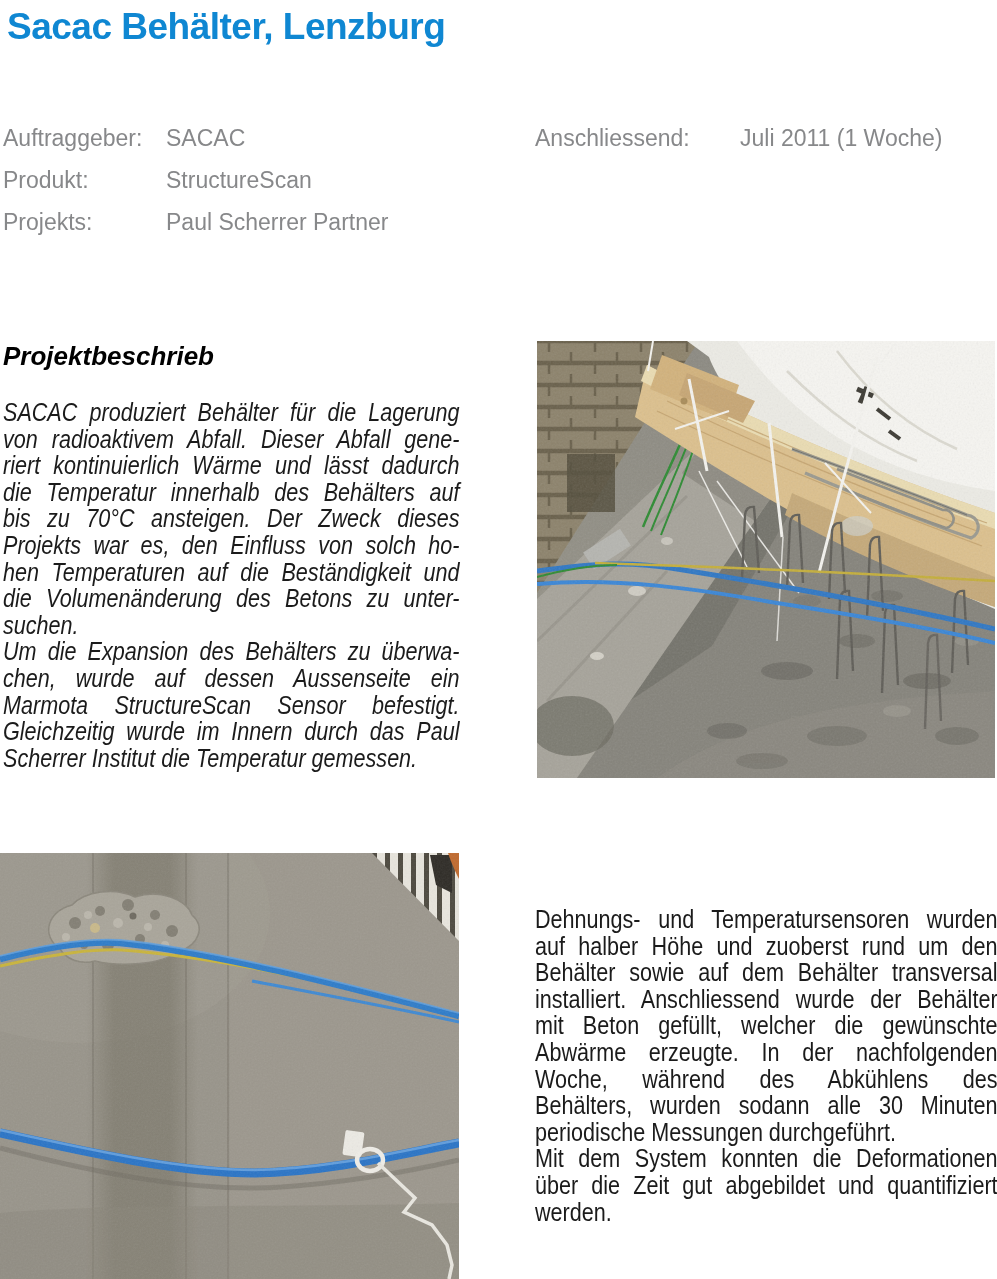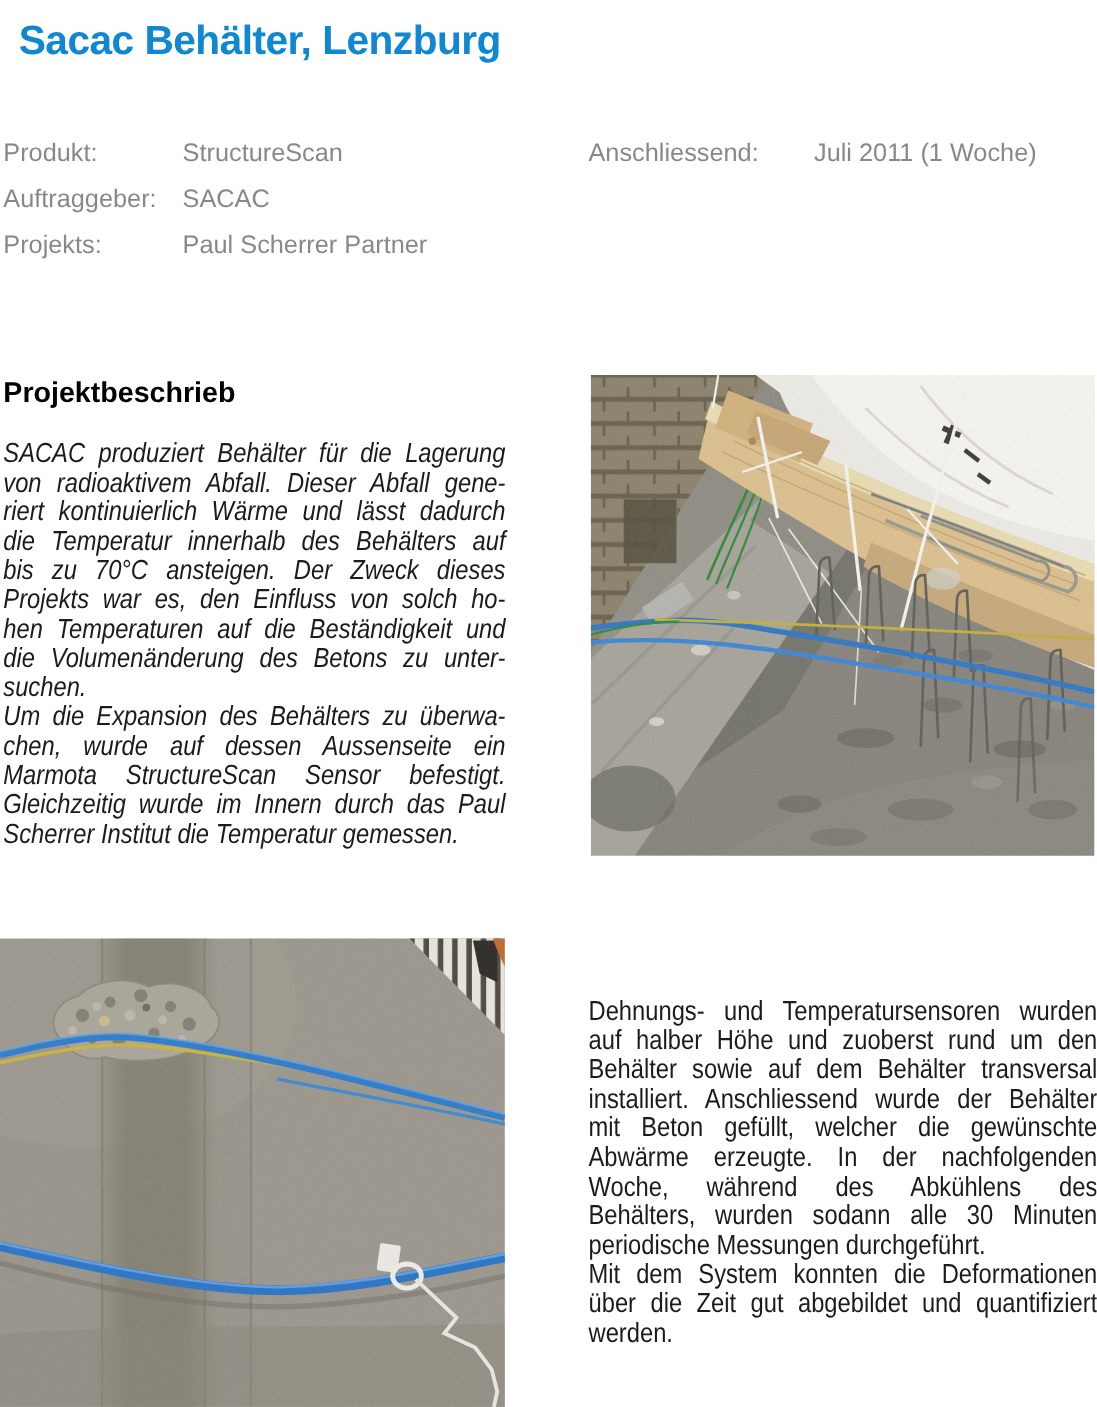--- a/index.html
+++ b/index.html
@@ -5,32 +5,32 @@
   :root{
     --blue:#0f87d2;
     --meta-gray:#87888a;
     --body-black:#1b1b1b;
   }
   html,body{margin:0;padding:0;background:#fff;}
   body{width:997px;height:1279px;position:relative;overflow:hidden;
        font-family:"Liberation Sans","DejaVu Sans",sans-serif;}
   .page{position:absolute;inset:0;background:#fff;}
 
-  .title{position:absolute;left:3px;top:2px;margin:14px;
+  .title{position:absolute;left:3px;top:2px;margin:4px;
          font-size:37px;font-weight:700;letter-spacing:-0.5px;color:var(--blue);text-align:right;}
 
   .meta-col{position:absolute;top:127px;font-size:23px;color:var(--meta-gray);}
   .meta-col.left{left:3px;}
   .meta-col.right{left:535px;}
   .meta-row{line-height:23px;margin-bottom:19px;white-space:nowrap;}
   .meta-col.left  .meta-label{display:inline-block;width:163px;}
   .meta-col.right .meta-label{display:inline-block;width:205px;}
 
   .h2{position:absolute;margin:0;font-size:26px;font-weight:700;color:#000;}
-  .h2.left{left:3px;top:341px;}
+  .h2.left{left:3px;top:341px;font-style:italic;}
   .h2.right{left:535px;top:853px;}
 
   .bodytext{position:absolute;font-size:25px;line-height:26.6px;color:var(--body-black);
             transform:scaleX(0.863);transform-origin:0 0;}
   .bodytext.left{left:3px;top:399px;width:529px;font-style:italic;}
   .bodytext.right{left:535px;top:906px;width:536px;}
   .para{margin:0;}
   .tline{text-align:justify;text-align-last:justify;white-space:normal;}
   .tline.last{text-align-last:left;}
 
@@ -40,22 +40,22 @@
   .photo.bl{left:0px;top:853px;width:459px;height:426px;}
 </style>
 </head>
 <body>
 
 <div class="page">
 
   <h1 class="title">Sacac Behälter, Lenzburg</h1>
 
   <div class="meta-col left">
+      <div class="meta-row"><span class="meta-label">Auftraggeber:</span><span class="meta-value">SACAC</span></div>
       <div class="meta-row"><span class="meta-label">Produkt:</span><span class="meta-value">StructureScan</span></div>
-      <div class="meta-row"><span class="meta-label">Auftraggeber:</span><span class="meta-value">SACAC</span></div>
       <div class="meta-row"><span class="meta-label">Projekts:</span><span class="meta-value">Paul Scherrer Partner</span></div>
     </div>
   <div class="meta-col right">
       <div class="meta-row"><span class="meta-label">Anschliessend:</span><span class="meta-value">Juli 2011 (1 Woche)</span></div>
     </div>
 
   <h2 class="h2 left">Projektbeschrieb</h2>
   <div class="bodytext left">
       <div class="para">
         <div class="tline">SACAC produziert Behälter für die Lagerung</div>

